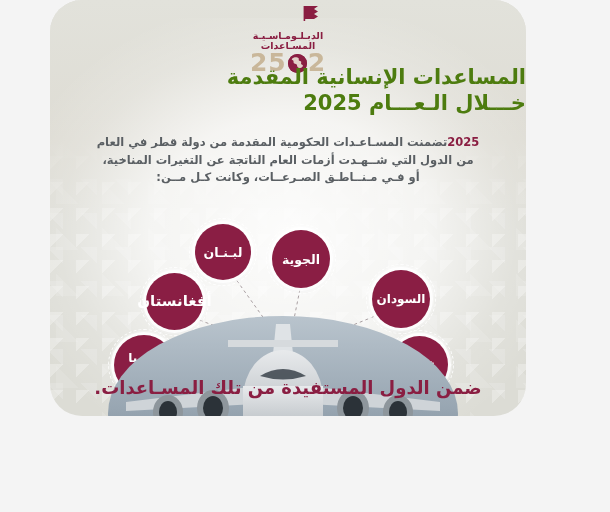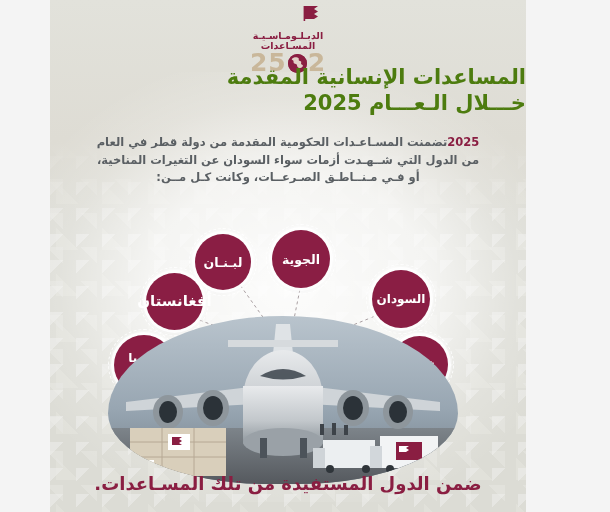--- a/index.html
+++ b/index.html
@@ -10,23 +10,24 @@
     overflow:hidden;
   }
   .page{
     position:relative;
     width:610px;height:512px;
     background:#f4f4f4;
   }
   
   .panel{
     position:absolute;
-    left:50px; top:0; width:476px; height:512px;
+    left:50px; top:0; width:476px; height:416px;
     background:#dcdcd5;
     overflow:hidden;
+    border-radius:32px;
   }
   
   .texture{
     position:absolute;inset:0;
     background-image:
       linear-gradient(135deg, rgba(255,255,255,.55) 25%, transparent 25%),
       linear-gradient(225deg, rgba(255,255,255,.30) 25%, transparent 25%),
       linear-gradient(45deg,  rgba(255,255,255,.22) 25%, transparent 25%);
     background-size:26px 26px, 34px 34px, 46px 46px;
     background-position:0 0, 13px 9px, 6px 20px;
@@ -188,21 +189,21 @@
 
     <div class="title">
       <div class="l1">المساعدات الإنسانية المقدمة</div>
       <div class="l2">خـــلال الـعـــام 2025</div>
     </div>
 
     <div class="body-text">
       <div>
         <span class="hl">2025</span><span>تضمنت المسـاعـدات الحكومية المقدمة من دولة قطر في العام </span>
       </div>
-      <div>من الدول التي شــهـدت أزمات سواء السودان عن التغيرات المناخية،</div>
+      <div>من الدول التي شــهـدت أزمات العام الناتجة عن التغيرات المناخية،</div>
       <div>أو فـي مـنــاطـق الصـرعــات، وكانت كـل مــن:</div>
     </div>
 
     <div class="diagram">
 
       <svg class="links" width="476" height="275" aria-hidden="true">
         <g stroke="#9a8f92" stroke-width="1" stroke-dasharray="3,3" fill="none" opacity=".85">
           <line x1="237.5" y1="139.5" x2="185" y2="66"></line>
           <line x1="237.5" y1="139.5" x2="253" y2="62"></line>
           <line x1="237.5" y1="139.5" x2="115" y2="96"></line>
@@ -292,21 +293,21 @@
           <g fill="#3d4349">
             <rect x="212" y="108" width="4" height="11"></rect>
             <rect x="224" y="107" width="4" height="12"></rect>
             <rect x="236" y="109" width="4" height="10"></rect>
           </g>
         </svg>
       </div>
 
       <div class="hub"></div>
 
-      <div class="bubble" style="left:145px;top:22px;width:56px;height:56px;font-size:12.5px;">
+      <div class="bubble" style="left:145px;top:12px;width:56px;height:56px;font-size:12.5px;">
         <span>لبـنـان</span>
       </div>
 
       <div class="bubble" style="left:222px;top:18px;width:58px;height:58px;font-size:12.5px;">
         <span>الجوية</span>
       </div>
 
       <div class="bubble" style="left:96px;top:61px;width:57px;height:57px;font-size:15px;">
         <span>أفغانستان</span>
       </div>

